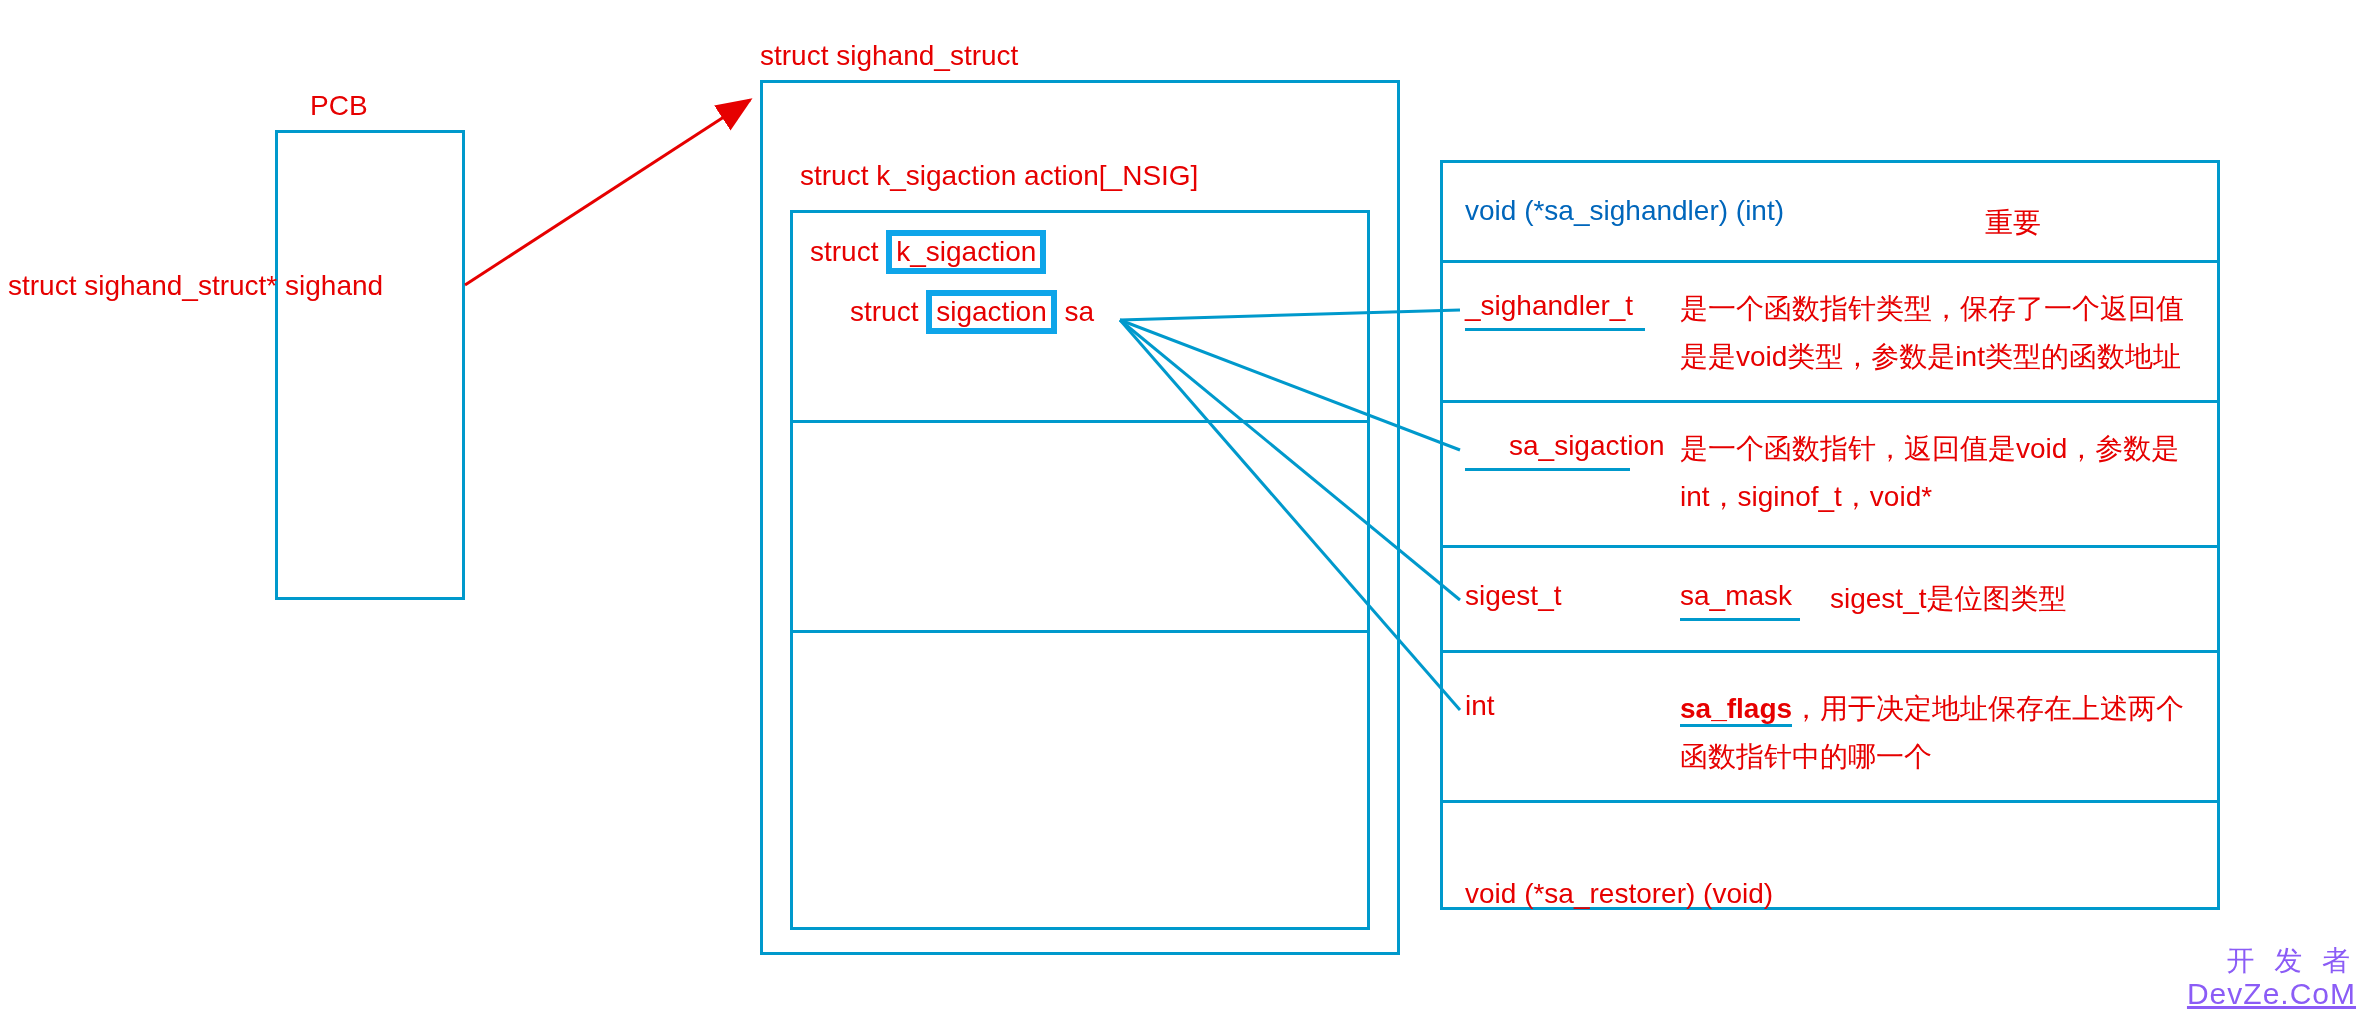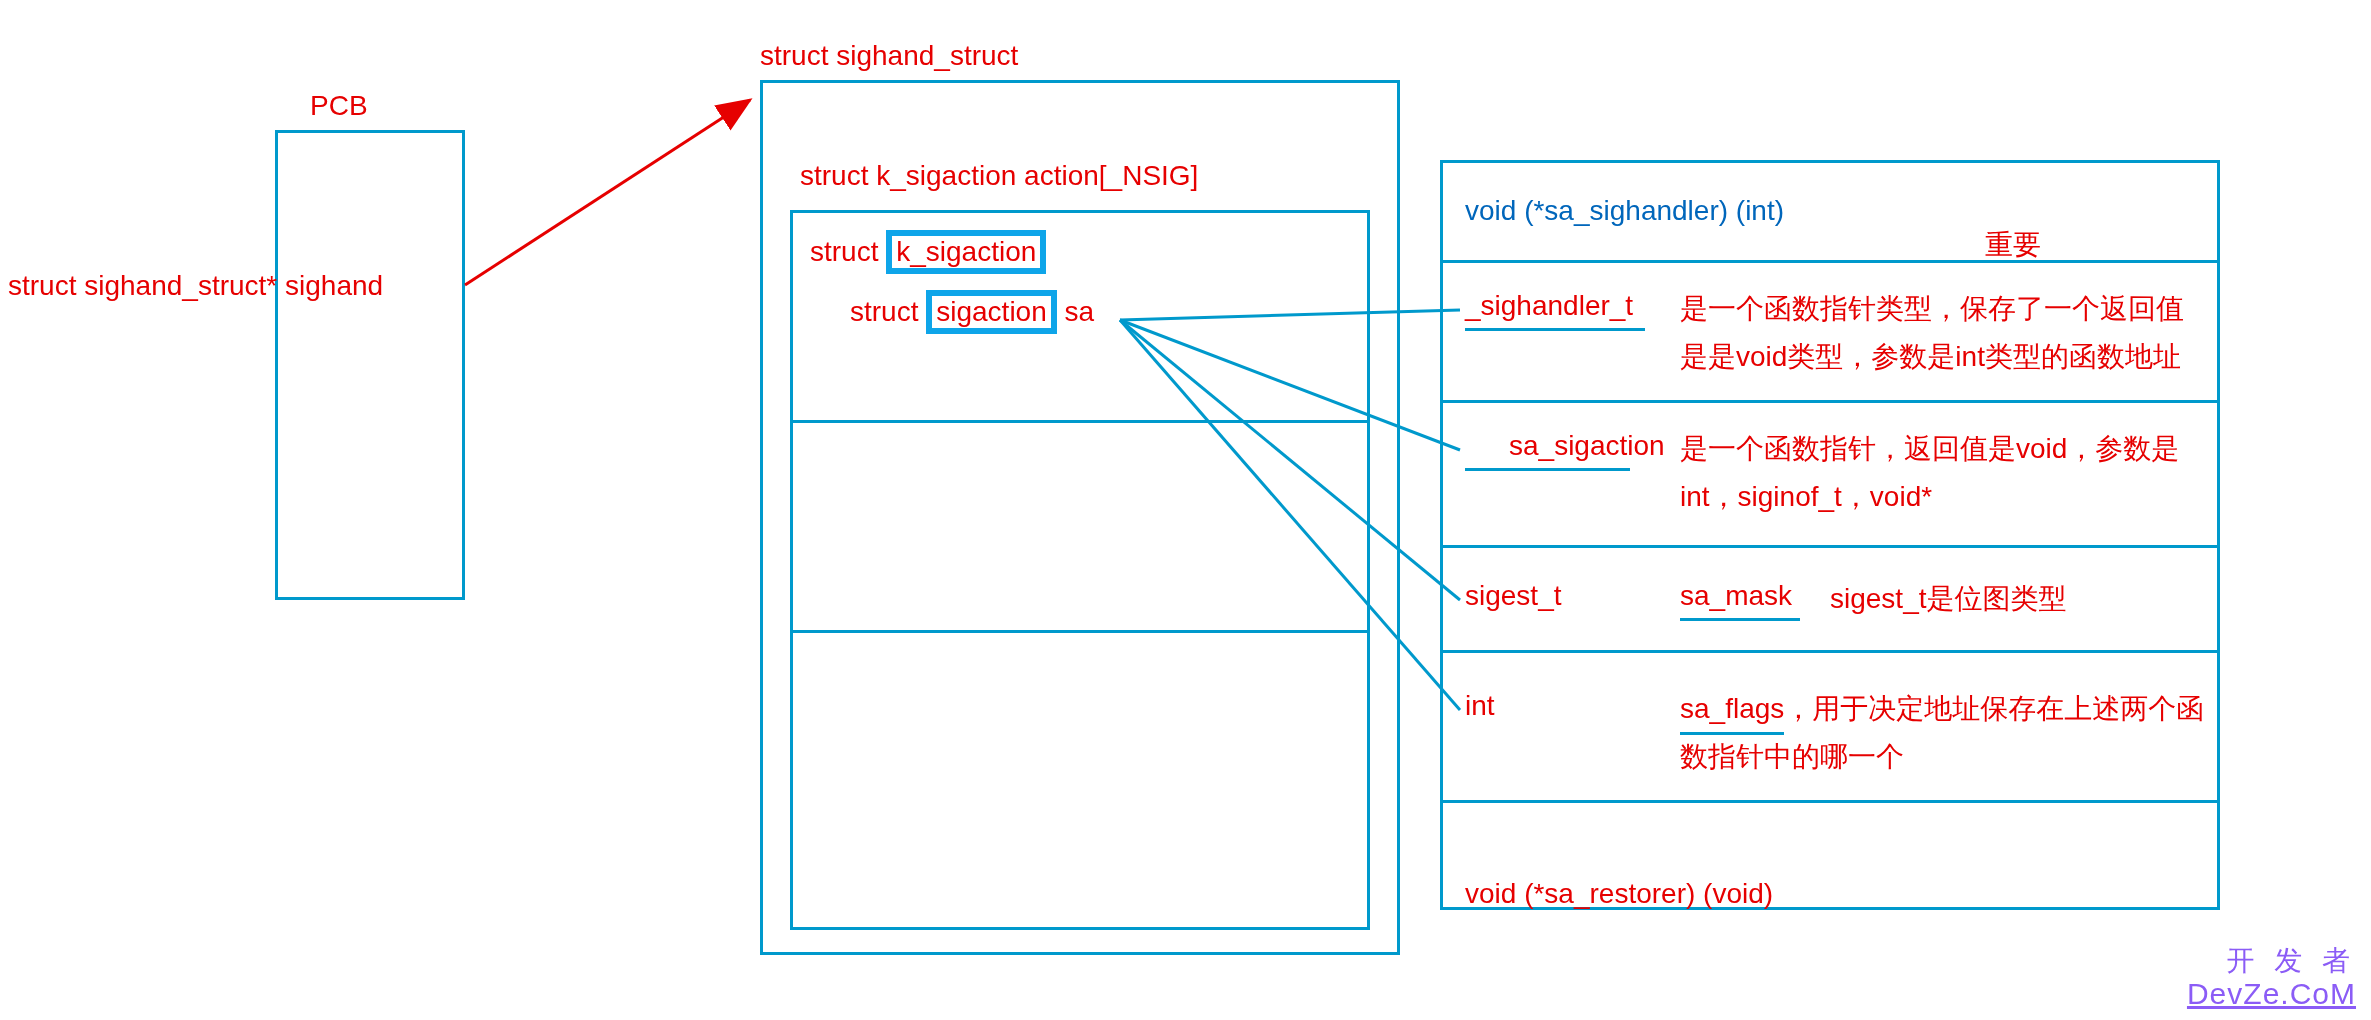--- a/index.html
+++ b/index.html
@@ -96,38 +96,38 @@
 
 <div class="box" style="left:1440px; top:160px; width:780px; height:750px;"></div>
 
 <div class="row-divider" style="left:1440px; top:260px; width:780px;"></div>
 <div class="row-divider" style="left:1440px; top:400px; width:780px;"></div>
 <div class="row-divider" style="left:1440px; top:545px; width:780px;"></div>
 <div class="row-divider" style="left:1440px; top:650px; width:780px;"></div>
 <div class="row-divider" style="left:1440px; top:800px; width:780px;"></div>
 
 <div class="txt-blue" style="left:1465px; top:195px;text-align:right;">void (*sa_sighandler) (int)</div>
-<div class="txt" style="left:1985px; top:226px;">重要</div>
+<div class="txt" style="left:1985px; top:204px;">重要</div>
 
 <div class="txt" style="left:1465px; top:290px;">_sighandler_t</div>
 <div class="underline" style="left:1465px; top:328px; width:180px;"></div>
 <div class="txt" style="left:1680px; top:285px; white-space:normal; width:530px; line-height:1.7;">是一个函数指针类型，保存了一个返回值是是void类型，参数是int类型的函数地址</div>
 
 <div class="txt" style="left:1465px; top:430px;margin-left:44px;">sa_sigaction</div>
 <div class="underline" style="left:1465px; top:468px; width:165px;"></div>
 <div class="txt" style="left:1680px; top:425px; white-space:normal; width:530px; line-height:1.7;">是一个函数指针，返回值是void，参数是int，siginof_t，void*</div>
 
 <div class="txt" style="left:1465px; top:580px;">sigest_t</div>
 <div class="txt" style="left:1680px; top:580px;">sa_mask</div>
 <div class="underline" style="left:1680px; top:618px; width:120px;"></div>
 <div class="txt" style="left:1830px; top:580px;">sigest_t是位图类型</div>
 
 <div class="txt" style="left:1465px; top:690px;">int</div>
 <div class="txt" style="left:1680px; top:685px; white-space:normal; width:530px; line-height:1.7;">
-  <span style="border-bottom:3px solid #0099cc; padding-bottom:8px;">sa_flags</span><span>，用于决定地址保存在上述两个函数指针中的哪一个</span>
+  <span style="border-bottom:3px solid #0099cc; padding-bottom:0;font-weight:bold;">sa_flags</span><span>，用于决定地址保存在上述两个函数指针中的哪一个</span>
 </div>
 
 <div class="txt" style="left:1465px; top:840px;margin-top:38px;">void  (*sa_restorer) (void)</div>
 
 <svg class="overlay">
   <defs>
     <marker id="arrowhead" markerWidth="12" markerHeight="10" refX="11" refY="5" orient="auto">
       <polygon points="0 0, 12 5, 0 10" fill="#e60000"></polygon>
     </marker>
   </defs>

